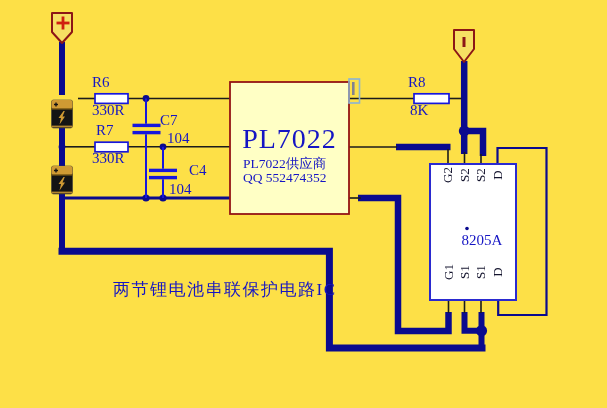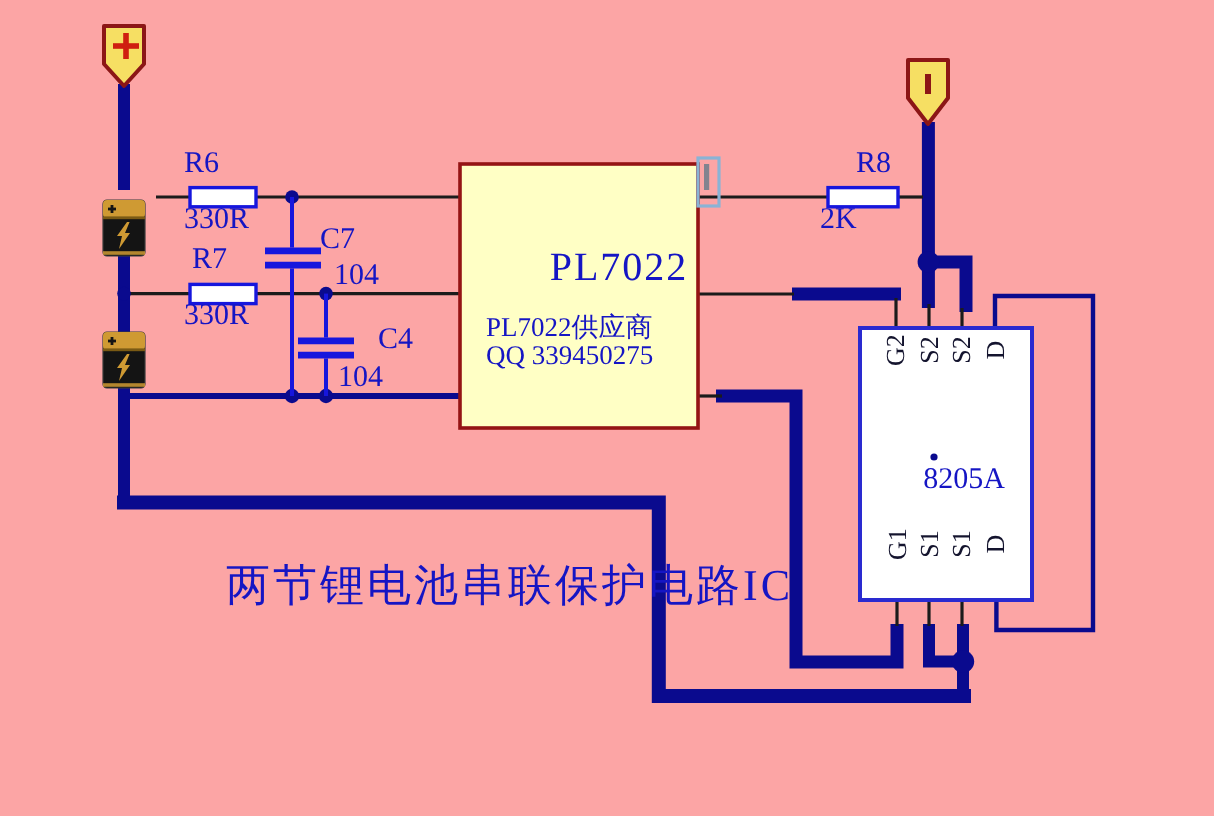--- a/index.html
+++ b/index.html
@@ -1,37 +1,37 @@
 <!DOCTYPE html>
 <html style="--wire: #0a0a8e; --line: #1b1b1b; --comp: #1616dd; --text_blue: #1515c4; --ic_fill: #ffffc5; --ic_border: #941414; --fet_border: #2a2ad0; --term_fill: #f6df63; --term_border: #8c1616; --plus_red: #cf1f10; --batt_gold: #cf9a33; --batt_body: #141414; --cursor_blue: #8ab3d5; --cursor_gray: #83838f;"><head>
 <meta charset="utf-8">
 <style>
   html,body{margin:0;padding:0;background:#ffffff;}
-  #stage{position:relative;width:607px;height:408px;background:#fca5a5;overflow:hidden;
+  #stage{position:relative;width:607px;height:408px;background:#fde047;overflow:hidden;
          font-family:"Liberation Serif","DejaVu Serif",serif;}
   #schem{position:absolute;left:0;top:0;}
   
   .w6{stroke:var(--wire);stroke-width:6;fill:none;}
   .w65{stroke:var(--wire);stroke-width:6.5;fill:none;}
   .w7{stroke:var(--wire);stroke-width:7;fill:none;}
   .w3{stroke:var(--wire);stroke-width:3;fill:none;}
   .loop{stroke:var(--wire);stroke-width:2.2;fill:none;}
   .thin{stroke:var(--line);stroke-width:1.6;fill:none;}
   .comp{stroke:var(--comp);stroke-width:1.7;fill:#ffffff;}
   .cap{stroke:var(--comp);stroke-width:2;fill:none;}
   .plate{stroke:var(--comp);stroke-width:3.4;fill:none;}
   .dot{fill:var(--wire);}
   
   .lbl{position:absolute;color:var(--text_blue);font-size:15px;line-height:1.05;white-space:nowrap;}
-  .big{font-size:20px;letter-spacing:1px;margin-left:20px;}
+  .big{font-size:28px;letter-spacing:1px;}
   .vendor{font-size:13.5px;}
   .center{text-align:center;}
   .pin{position:absolute;width:30px;text-align:center;font-size:13px;color:#14142e;
        transform:rotate(-90deg);transform-origin:center;}
-  .note{position:absolute;font-size:22px;color:var(--text_blue);letter-spacing:1.5px;}
+  .note{position:absolute;font-size:17px;color:var(--text_blue);letter-spacing:1.5px;}
   .u2name{font-size:15px;}
 </style>
 </head>
 <body>
 
 <div id="stage">
 
   <svg id="schem" width="607" height="408" viewBox="0 0 607 408">
 
     <g>
@@ -134,26 +134,26 @@
   </svg>
 
   <span class="lbl" style="left:92px;top:75px">R6</span>
   <span class="lbl" style="left:92px;top:103px">330R</span>
   <span class="lbl" style="left:96px;top:123px">R7</span>
   <span class="lbl" style="left:92px;top:151px">330R</span>
   <span class="lbl" style="left:160px;top:113px">C7</span>
   <span class="lbl" style="left:167px;top:131px">104</span>
   <span class="lbl" style="left:189px;top:163px">C4</span>
   <span class="lbl" style="left:169px;top:182px">104</span>
-  <span class="lbl" style="left:428px;top:75px">R8</span>
-  <span class="lbl" style="left:410px;top:103px">2K</span>
+  <span class="lbl" style="left:408px;top:75px">R8</span>
+  <span class="lbl" style="left:410px;top:103px">8K</span>
 
   <span class="lbl big center" style="left:230px;top:124px;width:119px">PL7022</span>
   <span class="lbl vendor" style="left:243px;top:157px">PL7022供应商</span>
-  <span class="lbl vendor" style="left:243px;top:171px">QQ 339450275</span>
+  <span class="lbl vendor" style="left:243px;top:171px">QQ 552474352</span>
 
   <span class="lbl u2name center" style="left:430px;top:233px;width:104px">8205A</span>
 
   <span class="pin" style="left:433px;top:167px">G2</span>
   <span class="pin" style="left:449.5px;top:167px">S2</span>
   <span class="pin" style="left:466px;top:167px">S2</span>
   <span class="pin" style="left:482.5px;top:167px">D</span>
 
   <span class="pin" style="left:433.5px;top:264px">G1</span>
   <span class="pin" style="left:449.5px;top:264px">S1</span>

